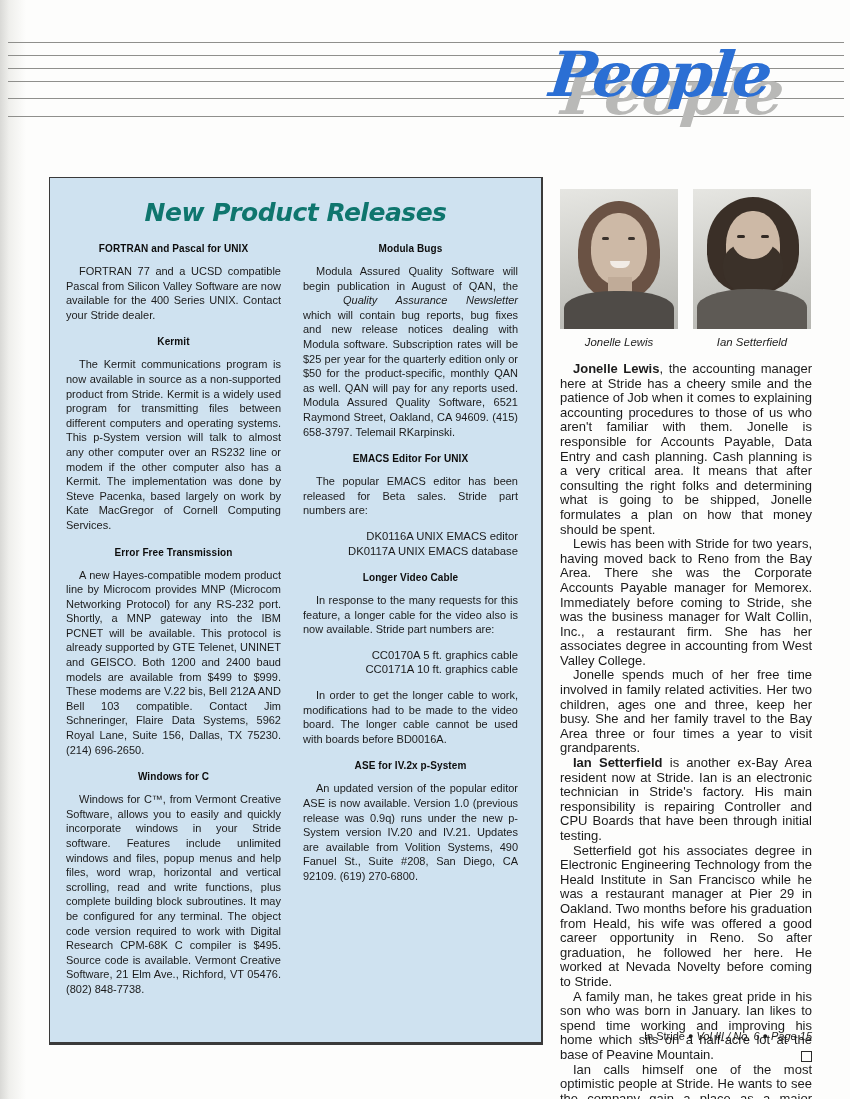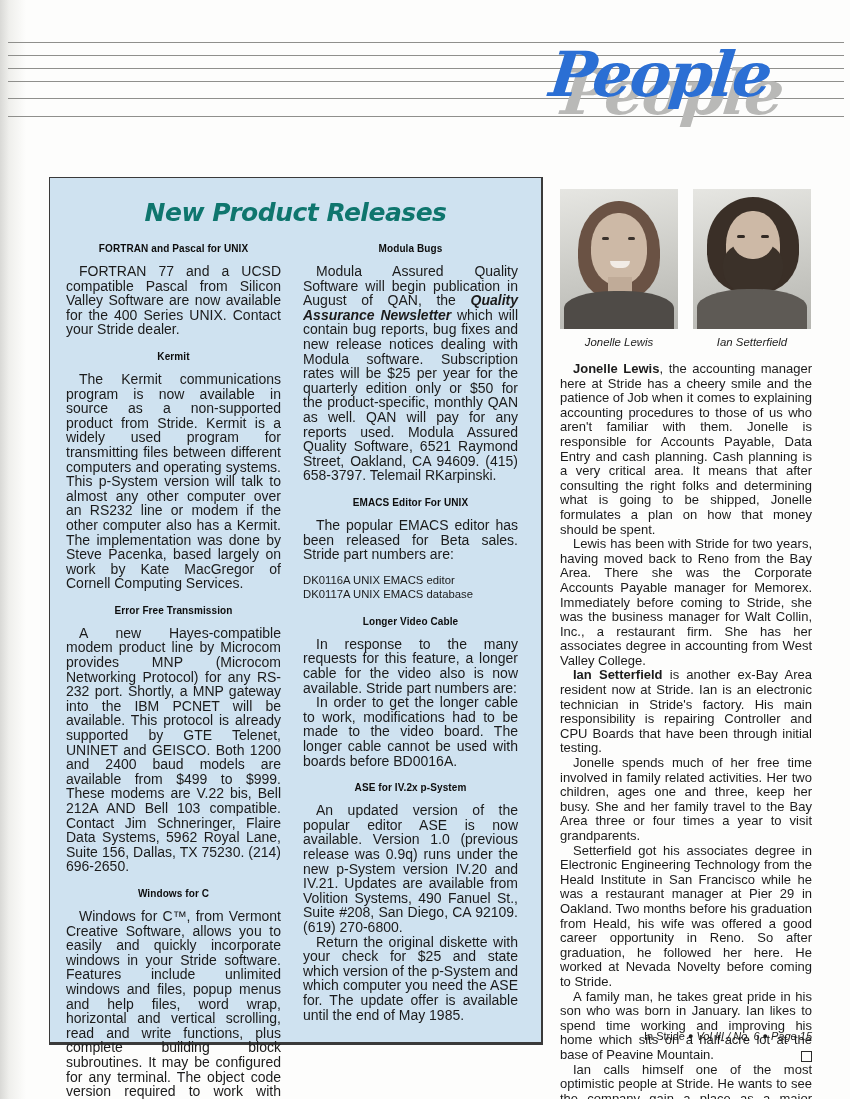--- a/index.html
+++ b/index.html
@@ -113,38 +113,38 @@
   .sec-head {
     text-align: center;
     font-weight: 700;
     font-size: 10px;
     margin: 14px 0 10px 0;
     color: #0d0d0d;
     letter-spacing: 0.1px;
   }
   .sec-head.first { margin-top: 0; }
   .body-p {
-    font-size: 14px;
+    font-size: 11px;
     line-height: 14.6px;
     text-align: justify;
     text-indent: 13px;
     margin: 0 0 0 0;
     color: #1b1b1b;
     hyphens: none;
   }
   .body-p + .body-p { margin-top: 0; }
   .plain-list {
     font-size: 11.3px;
     line-height: 14.6px;
-    text-align: left;
+    text-align: right;
     text-indent: 0;
     margin: 11px 0 11px 0;
     color: #1b1b1b;
   }
-  .emph { font-style: italic; font-weight: 700; }
+  .emph { font-style: italic; font-weight: 400; margin-left: 40px; }
 
   
   .people-col {
     position: absolute;
     left: 560px;
     top: 189px;
     width: 252px;
   }
   .photo-row {
     display: flex;
@@ -295,25 +295,28 @@
 
         <div class="sec-head">EMACS Editor For UNIX</div>
         <p class="body-p">The popular EMACS editor has been released for Beta sales. Stride part numbers are:</p>
         <div class="plain-list">
           <div>DK0116A UNIX EMACS editor</div>
           <div>DK0117A UNIX EMACS database</div>
         </div>
 
         <div class="sec-head">Longer Video Cable</div>
         <p class="body-p">In response to the many requests for this feature, a longer cable for the video also is now available. Stride part numbers are:</p>
+        <div class="plain-list">
+          <div>CC0170A  5 ft. graphics cable</div>
+          <div>CC0171A 10 ft. graphics cable</div>
+        </div>
         <p class="body-p">In order to get the longer cable to work, modifications had to be made to the video board. The longer cable cannot be used with boards before BD0016A.</p>
 
         <div class="sec-head">ASE for IV.2x p-System</div>
         <p class="body-p">An updated version of the popular editor ASE is now available. Version 1.0 (previous release was 0.9q) runs under the new p-System version IV.20 and IV.21. Updates are available from Volition Systems, 490 Fanuel St., Suite #208, San Diego, CA 92109. (619) 270-6800.</p>
-        <p class="body-p">Return the original diskette with your check for $25 and state which version of the p-System and which computer you need the ASE for. The update offer is available until the end of May 1985.</p>
       </div>
     </div>
   </div>
 
   <div class="people-col">
 
     <div class="photo-row">
       <div class="photo-cell">
         <div class="photo p1">
           <div class="bg"></div>
@@ -344,23 +347,23 @@
     <div class="caption-row">
       <div class="caption">Jonelle Lewis</div>
       <div class="caption">Ian Setterfield</div>
     </div>
 
     <div class="people-body">
       <p><span class="name">Jonelle Lewis</span><span>, the accounting manager here at Stride has a cheery smile and the patience of Job when it comes to explaining accounting procedures to those of us who aren't familiar with them. Jonelle is responsible for Accounts Payable, Data Entry and cash planning. Cash planning is a very critical area. It means that after consulting the right folks and determining what is going to be shipped, Jonelle formulates a plan on how that money should be spent.</span></p>
 
       <p><span>Lewis has been with Stride for two years, having moved back to Reno from the Bay Area. There she was the Corporate Accounts Payable manager for Memorex. Immediately before coming to Stride, she was the business manager for Walt Collin, Inc., a restaurant firm. She has her associates degree in accounting from West Valley College.</span></p>
 
+      <p><span>Jonelle spends much of her free time involved in family related activities. Her two children, ages one and three, keep her busy. She and her family travel to the Bay Area three or four times a year to visit grandparents.</span></p>
+
       <p><span class="name">Ian Setterfield</span><span> is another ex-Bay Area resident now at Stride. Ian is an electronic technician in Stride's factory. His main responsibility is repairing Controller and CPU Boards that have been through initial testing.</span></p>
-
-      <p><span>Jonelle spends much of her free time involved in family related activities. Her two children, ages one and three, keep her busy. She and her family travel to the Bay Area three or four times a year to visit grandparents.</span></p>
 
       <p><span>Setterfield got his associates degree in Electronic Engineering Technology from the Heald Institute in San Francisco while he was a restaurant manager at Pier 29 in Oakland. Two months before his graduation from Heald, his wife was offered a good career opportunity in Reno. So after graduation, he followed her here. He worked at Nevada Novelty before coming to Stride.</span></p>
 
       <p><span>A family man, he takes great pride in his son who was born in January. Ian likes to spend time working and improving his home which sits on a half-acre lot at the base of Peavine Mountain.</span><span class="endmark"></span></p>
 
       <p><span>Ian calls himself one of the most optimistic people at Stride. He wants to see the company gain a place as a major competitor in the market.</span></p>
     </div>
   </div>
 
   <div class="footer">

